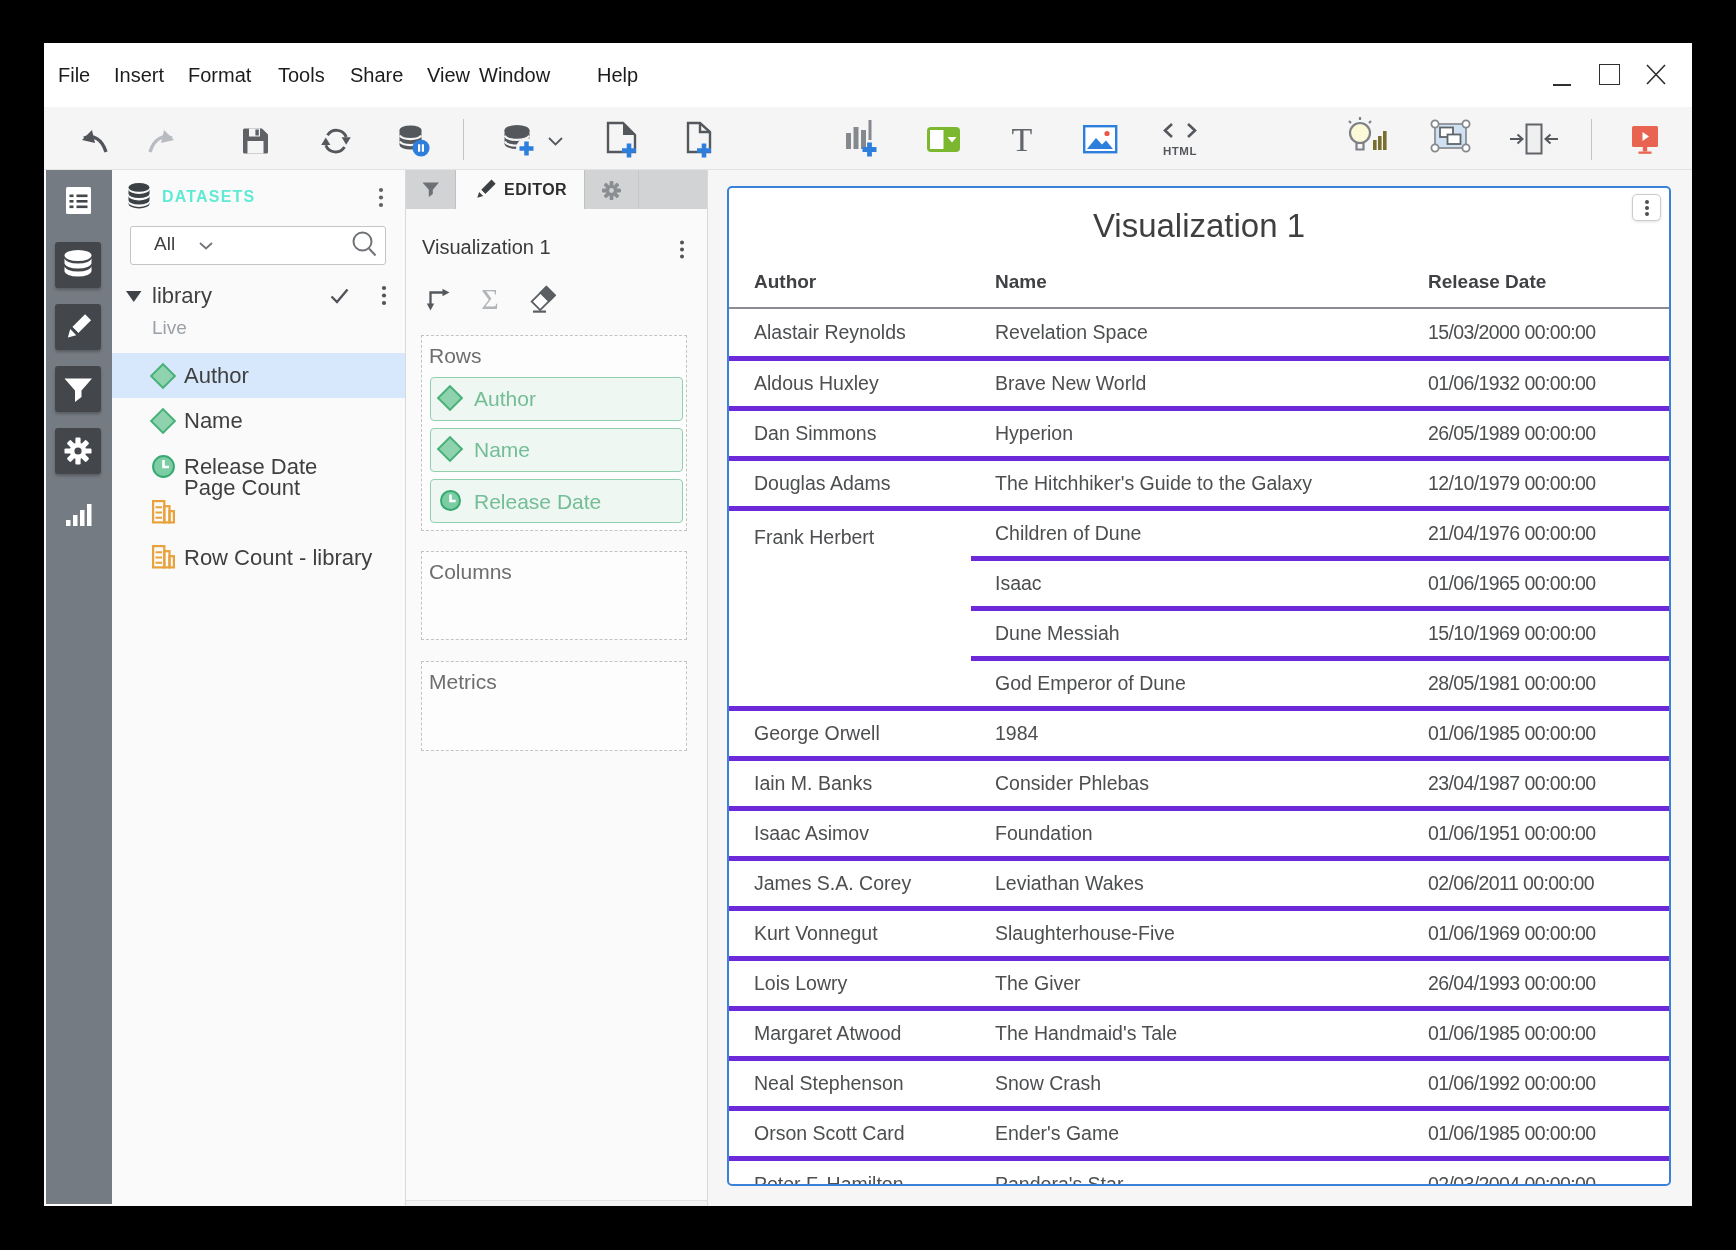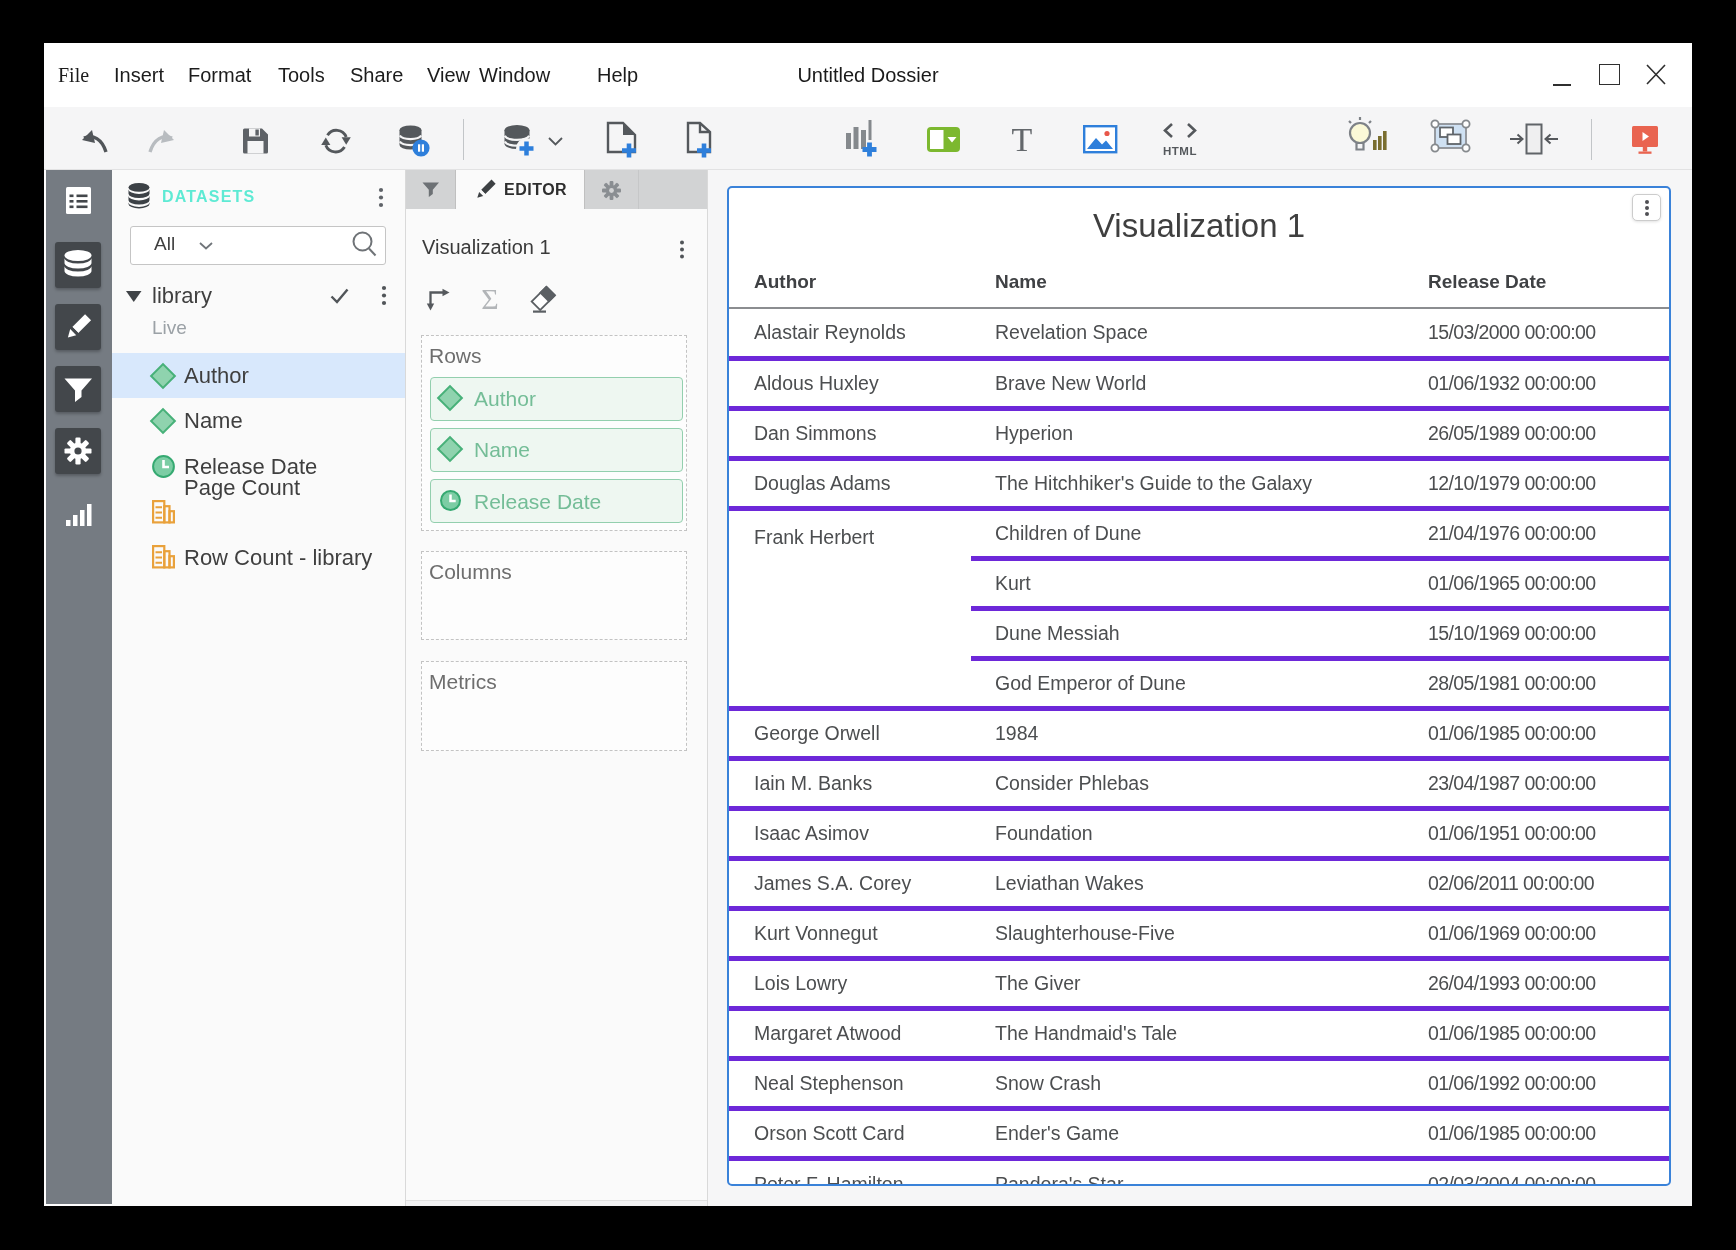--- a/index.html
+++ b/index.html
@@ -51,29 +51,28 @@
 
 .kdot { width:4px; height:4px; border-radius:50%; background:#505054; position:absolute; left:12px; }
 svg { position:absolute; overflow:visible; }
 #ed-icons svg, #ds-icons svg { z-index:3; }
 </style>
 </head>
 <body>
 <div id="page">
   <div class="abs" id="winbg"></div>
 
-  <div class="abs menu" style="left:58px;font-family:Liberation Serif, serif;">File</div>
+  <div class="abs menu" style="left:58px;">File</div>
   <div class="abs menu" style="left:114px;">Insert</div>
   <div class="abs menu" style="left:188px;">Format</div>
   <div class="abs menu" style="left:278px;">Tools</div>
   <div class="abs menu" style="left:350px;">Share</div>
   <div class="abs menu" style="left:427px;">View</div>
   <div class="abs menu" style="left:479px;">Window</div>
   <div class="abs menu" style="left:597px;">Help</div>
-  <div class="abs" id="wintitle">Untitled Dossier</div>
   <div class="abs" id="minbtn"></div>
   <div class="abs" id="maxbtn"></div>
   <svg class="abs" style="left:1646px; top:64px;" width="20" height="21">
       <path d="M1 1 L19 20 M19 1 L1 20" stroke="#2f2f2f" stroke-width="1.6" fill="none"></path>
     </svg>
 
   <div class="abs" id="toolbar"></div>
   <div id="tb-icons">
 
     <svg style="left:80px; top:127px;" width="30" height="27">
@@ -448,21 +447,21 @@
             <td class="c1">Douglas Adams</td>
             <td class="c2">The Hitchhiker's Guide to the Galaxy</td>
             <td class="c3">12/10/1979 00:00:00</td>
           </tr>
       <tr>
             <td class="c1 gtop" rowspan="4">Frank Herbert</td>
             <td class="c2">Children of Dune</td>
             <td class="c3">21/04/1976 00:00:00</td>
           </tr>
       <tr>
-            <td class="c2">Kurt</td>
+            <td class="c2">Isaac</td>
             <td class="c3">01/06/1965 00:00:00</td>
           </tr>
       <tr>
             <td class="c2">Dune Messiah</td>
             <td class="c3">15/10/1969 00:00:00</td>
           </tr>
       <tr>
             <td class="c2">God Emperor of Dune</td>
             <td class="c3">28/05/1981 00:00:00</td>
           </tr>

